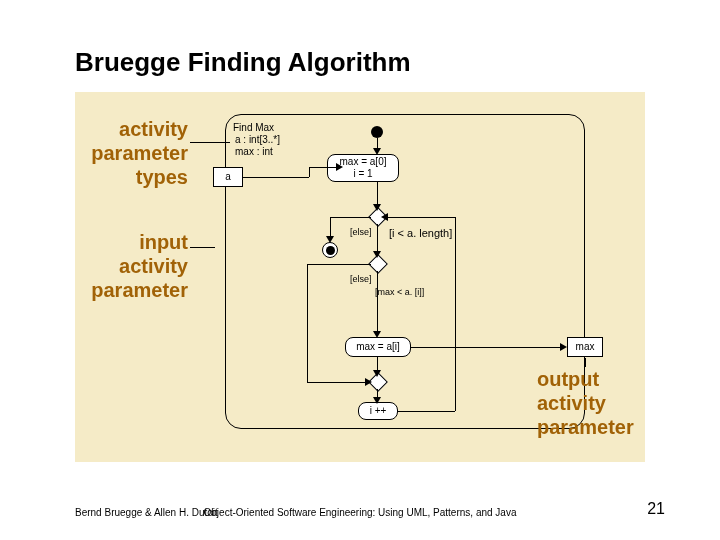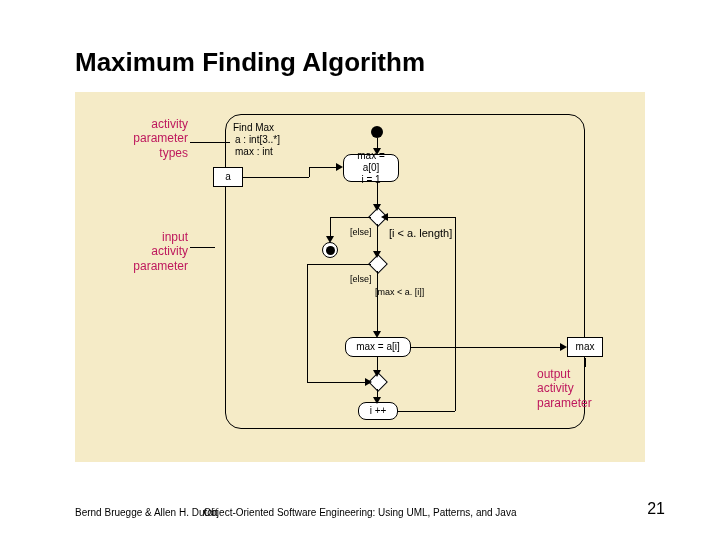--- a/index.html
+++ b/index.html
@@ -83,23 +83,23 @@
   }
   .diamond {
     position: absolute;
     width: 14px; height: 14px;
     background: #fff;
     border: 1px solid #000;
     transform: rotate(45deg);
   }
   .annot {
     position: absolute;
-    font-size: 12px;
-    font-weight: normal;
-    color: #be185d;
+    font-size: 20px;
+    font-weight: bold;
+    color: #a16207;
     line-height: 1.2;
   }
   .annot.right { text-align: right; }
   .connector {
     position: absolute;
     background: #000;
   }
   .hline { height: 1px; }
   .vline { width: 1px; }
   
@@ -143,21 +143,21 @@
     bottom: 22px;
     font-size: 16px;
     color: #000;
   }
 </style>
 </head>
 <body>
 
 <div class="title">
   <br>
-  <span>Maximum Finding Algorithm</span>
+  <span>Bruegge Finding Algorithm</span>
 </div>
 
 <div class="panel">
 
   <div class="annot right" style="left:13px; top:25px; width:100px">
     activity<br>parameter<br>types
   </div>
   <div class="annot right" style="left:13px; top:138px; width:100px">
     input<br>activity<br>parameter
   </div>
@@ -171,21 +171,21 @@
   <div class="lbl" style="left:158px; top:30px">Find Max</div>
   <div class="lbl" style="left:160px; top:42px">a : int[3..*]</div>
   <div class="lbl" style="left:160px; top:54px">max : int</div>
 
   <div class="box" style="left:138px; top:75px; width:30px; height:20px">
     <span>a</span>
   </div>
 
   <div class="dot" style="left:296px; top:34px"></div>
 
-  <div class="box rounded" style="left:268px; top:62px; width:56px; height:28px; flex-direction:column">
+  <div class="box rounded" style="left:252px; top:62px; width:72px; height:28px; flex-direction:column">
     <span style="display:block">max = a[0]<br>i = 1</span>
   </div>
 
   <div class="diamond" style="left:296px; top:118px"></div>
   <div class="lbl" style="left:275px; top:135px; font-size:9px">[else]</div>
   <div class="lbl" style="left:314px; top:135px; font-size:11px">[i &lt; a. length]</div>
 
   <div class="final-outer" style="left:247px; top:150px">
     <div class="final-inner"></div>
   </div>

